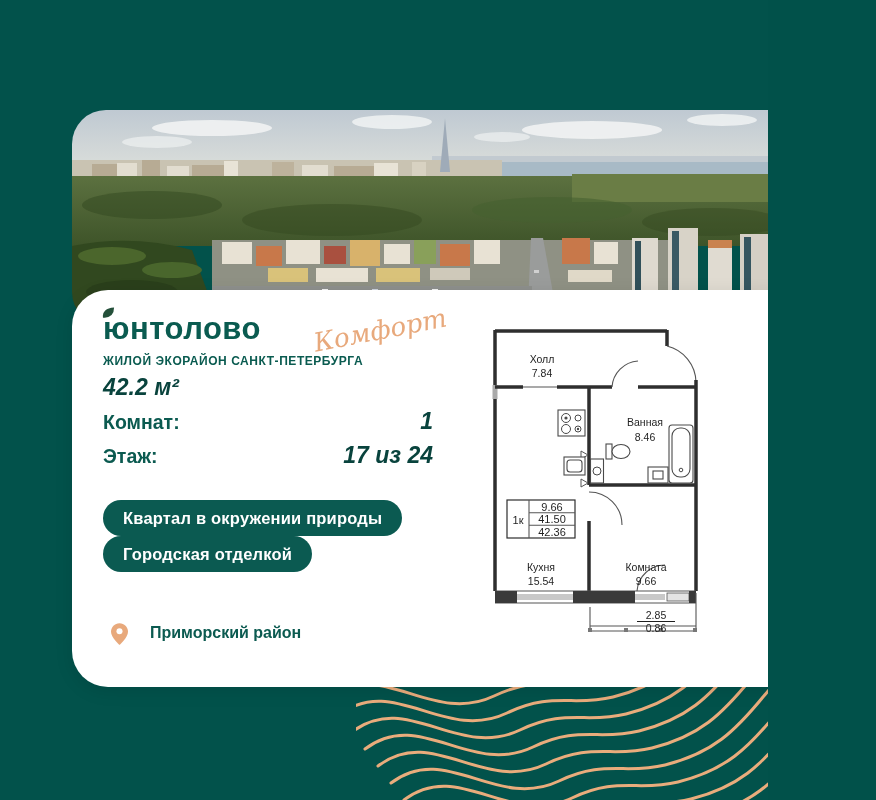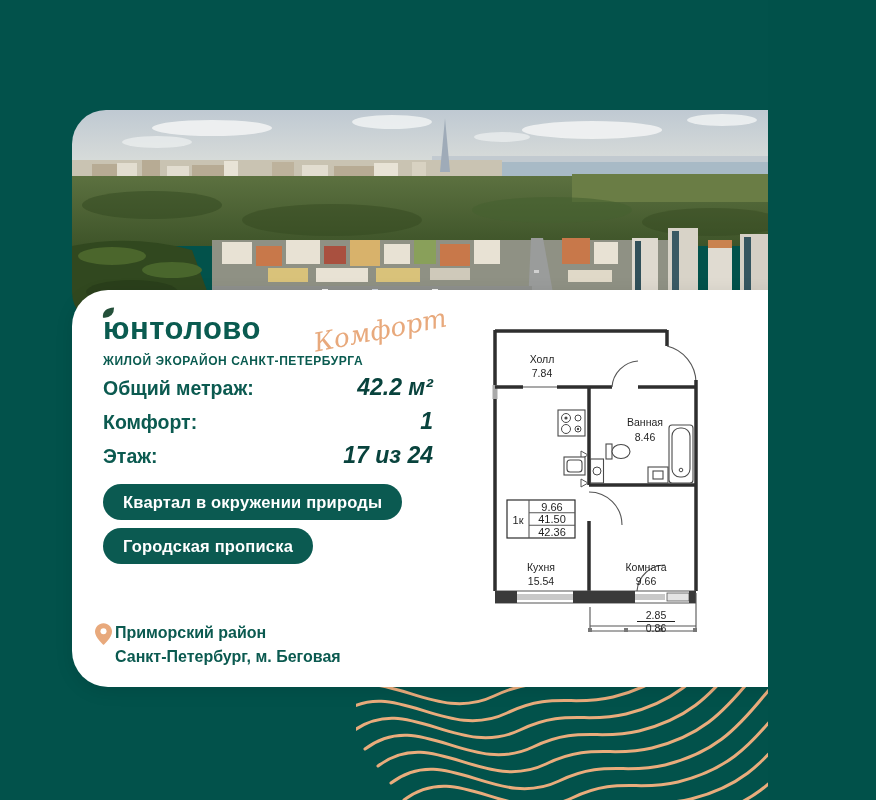--- a/index.html
+++ b/index.html
@@ -28,27 +28,27 @@
            font-style:italic;font-size:26px;color:#E8A97C;transform:rotate(-11deg);
            transform-origin:left center;white-space:nowrap;}
 
   
   .stats{position:absolute;left:31px;top:84px;width:330px;}
   .stat-row{display:flex;justify-content:space-between;align-items:baseline;height:34px;}
   .stat-label{font-size:19.5px;font-weight:600;color:#0B5A50;}
   .stat-value{font-size:23px;font-weight:bold;color:#09433D;font-style:italic;}
 
   
-  .pills{position:absolute;left:31px;top:194px;display:flex;flex-direction:column;gap:8px;align-items:flex-start;}
+  .pills{position:absolute;left:31px;top:210px;display:flex;flex-direction:column;align-items:flex-start;}
   .pill{display:inline-flex;align-items:center;height:36px;padding:0 20px;border-radius:18px;
         background:#0B5A51;color:#ffffff;font-size:16.5px;font-weight:600;letter-spacing:0.2px;
         border:none;cursor:pointer;}
 
   
-  .location{position:absolute;left:23px;top:331px;display:flex;gap:3px;}
+  .location{position:absolute;left:39px;top:331px;display:flex;gap:22px;}
   .loc-text{font-size:16px;font-weight:bold;color:#0B5A50;line-height:24px;}
   .pin{width:17px;height:22px;margin-top:2px;flex:0 0 auto;}
 
   
   .floorplan{position:absolute;left:413px;top:35px;width:230px;height:312px;}
   .floorplan svg{display:block;width:100%;height:100%;}
   .fp-label{font-family:"Liberation Sans", sans-serif;font-size:10.5px;fill:#1f1f1f;}
   .fp-num{font-family:"Liberation Sans", sans-serif;font-size:11px;fill:#1f1f1f;}
   .wall{stroke:#2e2e2e;stroke-width:3.5;fill:none;}
   .thin{stroke:#555555;stroke-width:1.1;fill:none;}
@@ -170,46 +170,44 @@
       <svg class="leaf" viewBox="0 0 14 12">
         <path d="M1,11 Q0,1 13,0 Q13,10 3,11 Z" fill="#24503a"></path>
       </svg>
       <div class="logo-text">юнтолово</div>
       <div class="logo-sub">ЖИЛОЙ ЭКОРАЙОН САНКТ-ПЕТЕРБУРГА</div>
       <div class="comfort">Комфорт</div>
     </div>
 
     <div class="stats">
       <div class="stat-row">
-        <span class="stat-label">Общий метраж:</span>
         <span class="stat-value">42.2 м²</span>
       </div>
       <div class="stat-row">
-        <span class="stat-label">Комфорт:</span>
+        <span class="stat-label">Комнат:</span>
         <span class="stat-value">1</span>
       </div>
       <div class="stat-row">
         <span class="stat-label">Этаж:</span>
         <span class="stat-value">17 из 24</span>
       </div>
     </div>
 
     <div class="pills">
       <button class="pill">Квартал в окружении природы</button>
-      <button class="pill">Городская прописка</button>
+      <button class="pill">Городская отделкой</button>
     </div>
 
     <div class="location">
       <svg class="pin" viewBox="0 0 18 23">
         <path d="M9,0 C4,0 0,4 0,9 C0,15 9,23 9,23 C9,23 18,15 18,9 C18,4 14,0 9,0 Z" fill="#E8A97C"></path>
         <circle cx="9" cy="8.6" r="3.2" fill="#ffffff"></circle>
       </svg>
       <div>
         <div class="loc-text">Приморский район</div>
-        <div class="loc-text">Санкт-Петербург, м. Беговая</div>
       </div>
     </div>
 
     <div class="floorplan">
       <svg viewBox="0 0 230 312">
 
         <path class="wall" d="M10,6 H182"></path>
         <path class="wall" d="M182,5 V21"></path>
         <path class="thin" d="M182,21 A38,38 0 0 1 211,57"></path>
         <path class="wall" d="M211,55 V266"></path>

